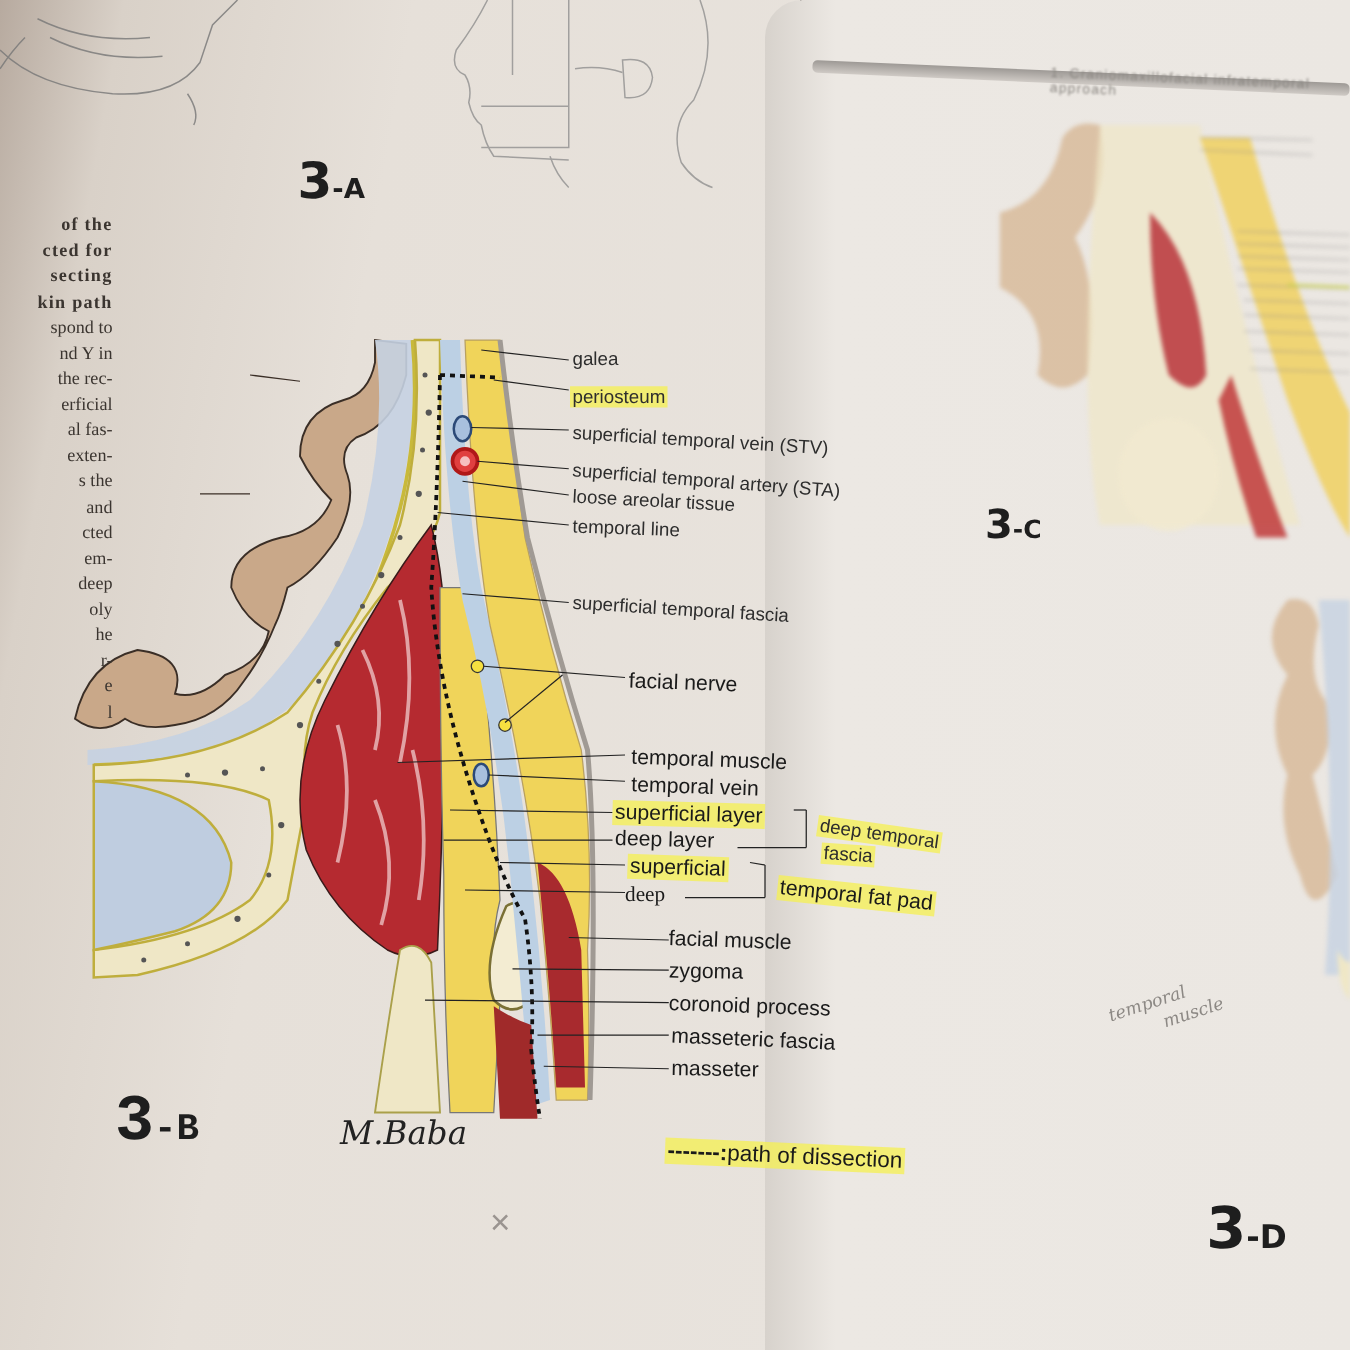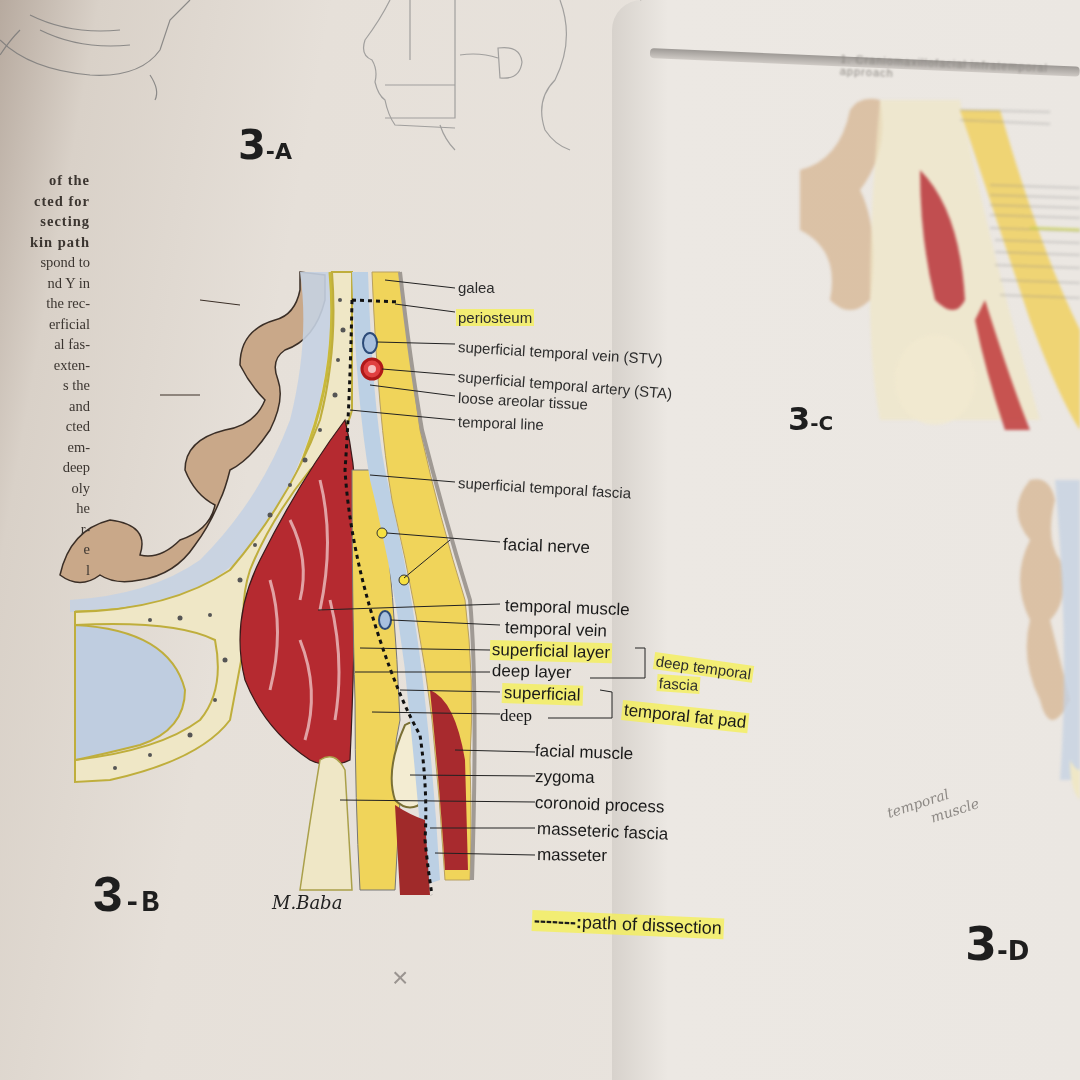--- a/index.html
+++ b/index.html
@@ -12,21 +12,21 @@
   .fig-label .num{font-size:40px;}
   .fig-label .let{font-size:22px;}
   .body-text{position:absolute;left:0;top:170px;width:90px;font-family:"Liberation Serif",serif;font-size:14.5px;line-height:20.5px;color:#3b3530;text-align:right;}
   .body-text div{white-space:nowrap;overflow:hidden;}
   .body-text .bold{font-weight:bold;letter-spacing:1px;}
   .labels{position:absolute;left:0;top:0;}
   .lbl{position:absolute;font-size:17px;color:#1a1a1a;white-space:nowrap;transform-origin:left center;}
   .lbl.small{font-size:15px;color:#2d2d2d;}
   .hl{background:rgba(245,240,80,0.75);padding:0 2px;}
   .handwriting{position:absolute;left:888px;top:790px;font-family:"DejaVu Serif",serif;font-style:italic;font-size:14px;color:#8c8884;transform:rotate(-18deg);line-height:18px;}
-  .signature{position:absolute;left:272px;top:892px;font-family:"DejaVu Serif",serif;font-style:italic;font-size:18px;color:#222;}
+  .signature{position:absolute;left:272px;top:892px;font-family:"DejaVu Serif",serif;font-style:italic;font-size:26px;color:#222;}
   .cross{position:absolute;left:392px;top:962px;font-size:28px;color:#9a9490;}
   svg{position:absolute;left:0;top:0;}
   .blurred{filter:blur(1.5px);}
 </style>
 </head>
 <body>
 
 <div class="left-page"></div>
 <div class="right-page"></div>
 <div class="right-rule"></div>
@@ -205,21 +205,21 @@
 
 <div class="fig-label" style="left:238px;top:122px;">
   <span class="num">3</span><span class="let">-A</span>
 </div>
 <div class="fig-label" style="left:92px;top:868px;font-family:Liberation Mono, monospace;">
   <span class="num" style="font-size:52px;">3</span><span class="let" style="font-size:30px;">-B</span>
 </div>
 <div class="fig-label" style="left:788px;top:400px;text-align:right;">
   <span class="num" style="font-size:32px;">3</span><span class="let" style="font-size:20px;">-C</span>
 </div>
-<div class="fig-label" style="left:965px;top:917px;">
+<div class="fig-label" style="left:965px;top:955px;">
   <span class="num" style="font-size:46px;">3</span><span class="let" style="font-size:26px;">-D</span>
 </div>
 
 <div class="labels">
   <span class="lbl small" style="left:458px;top:279px;">galea</span>
   <span class="lbl small hl" style="left:456px;top:309px;">periosteum</span>
   <span class="lbl small" style="left:458px;top:338px;transform:rotate(3.5deg);">superficial temporal vein (STV)</span>
   <span class="lbl small" style="left:458px;top:368px;transform:rotate(4.5deg);">superficial temporal artery (STA)</span>
   <span class="lbl small" style="left:458px;top:389px;transform:rotate(3deg);">loose areolar tissue</span>
   <span class="lbl small" style="left:458px;top:413px;transform:rotate(2deg);">temporal line</span>

